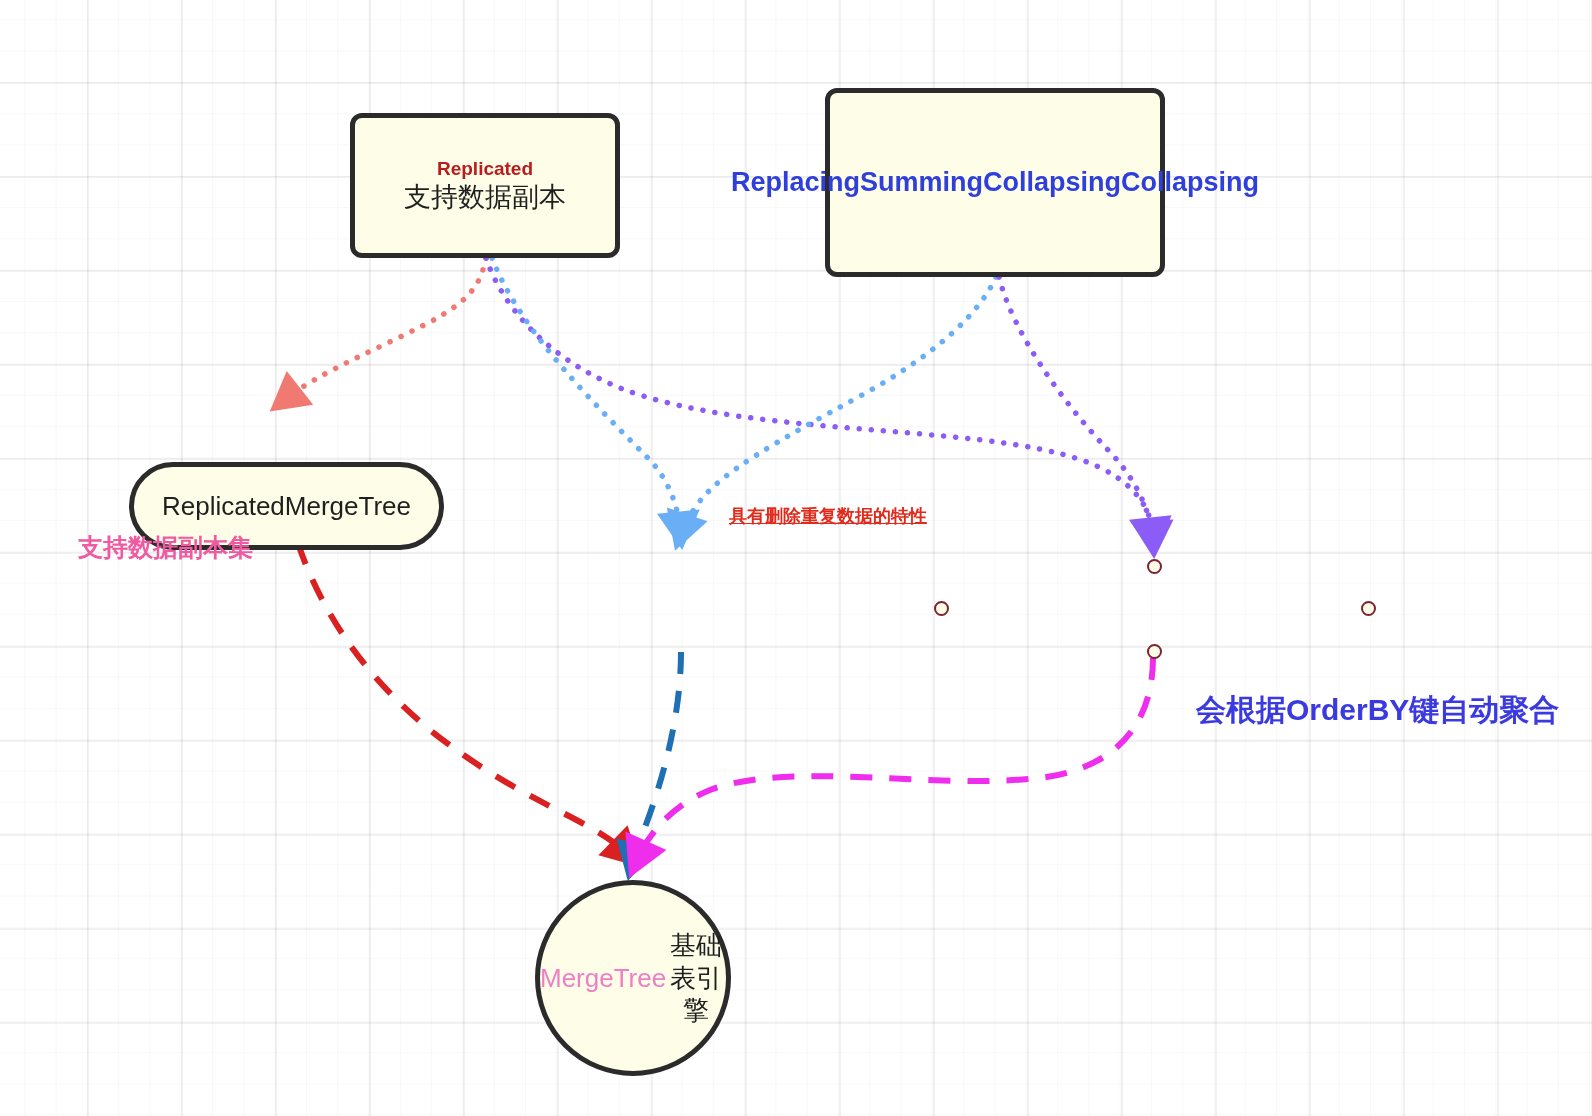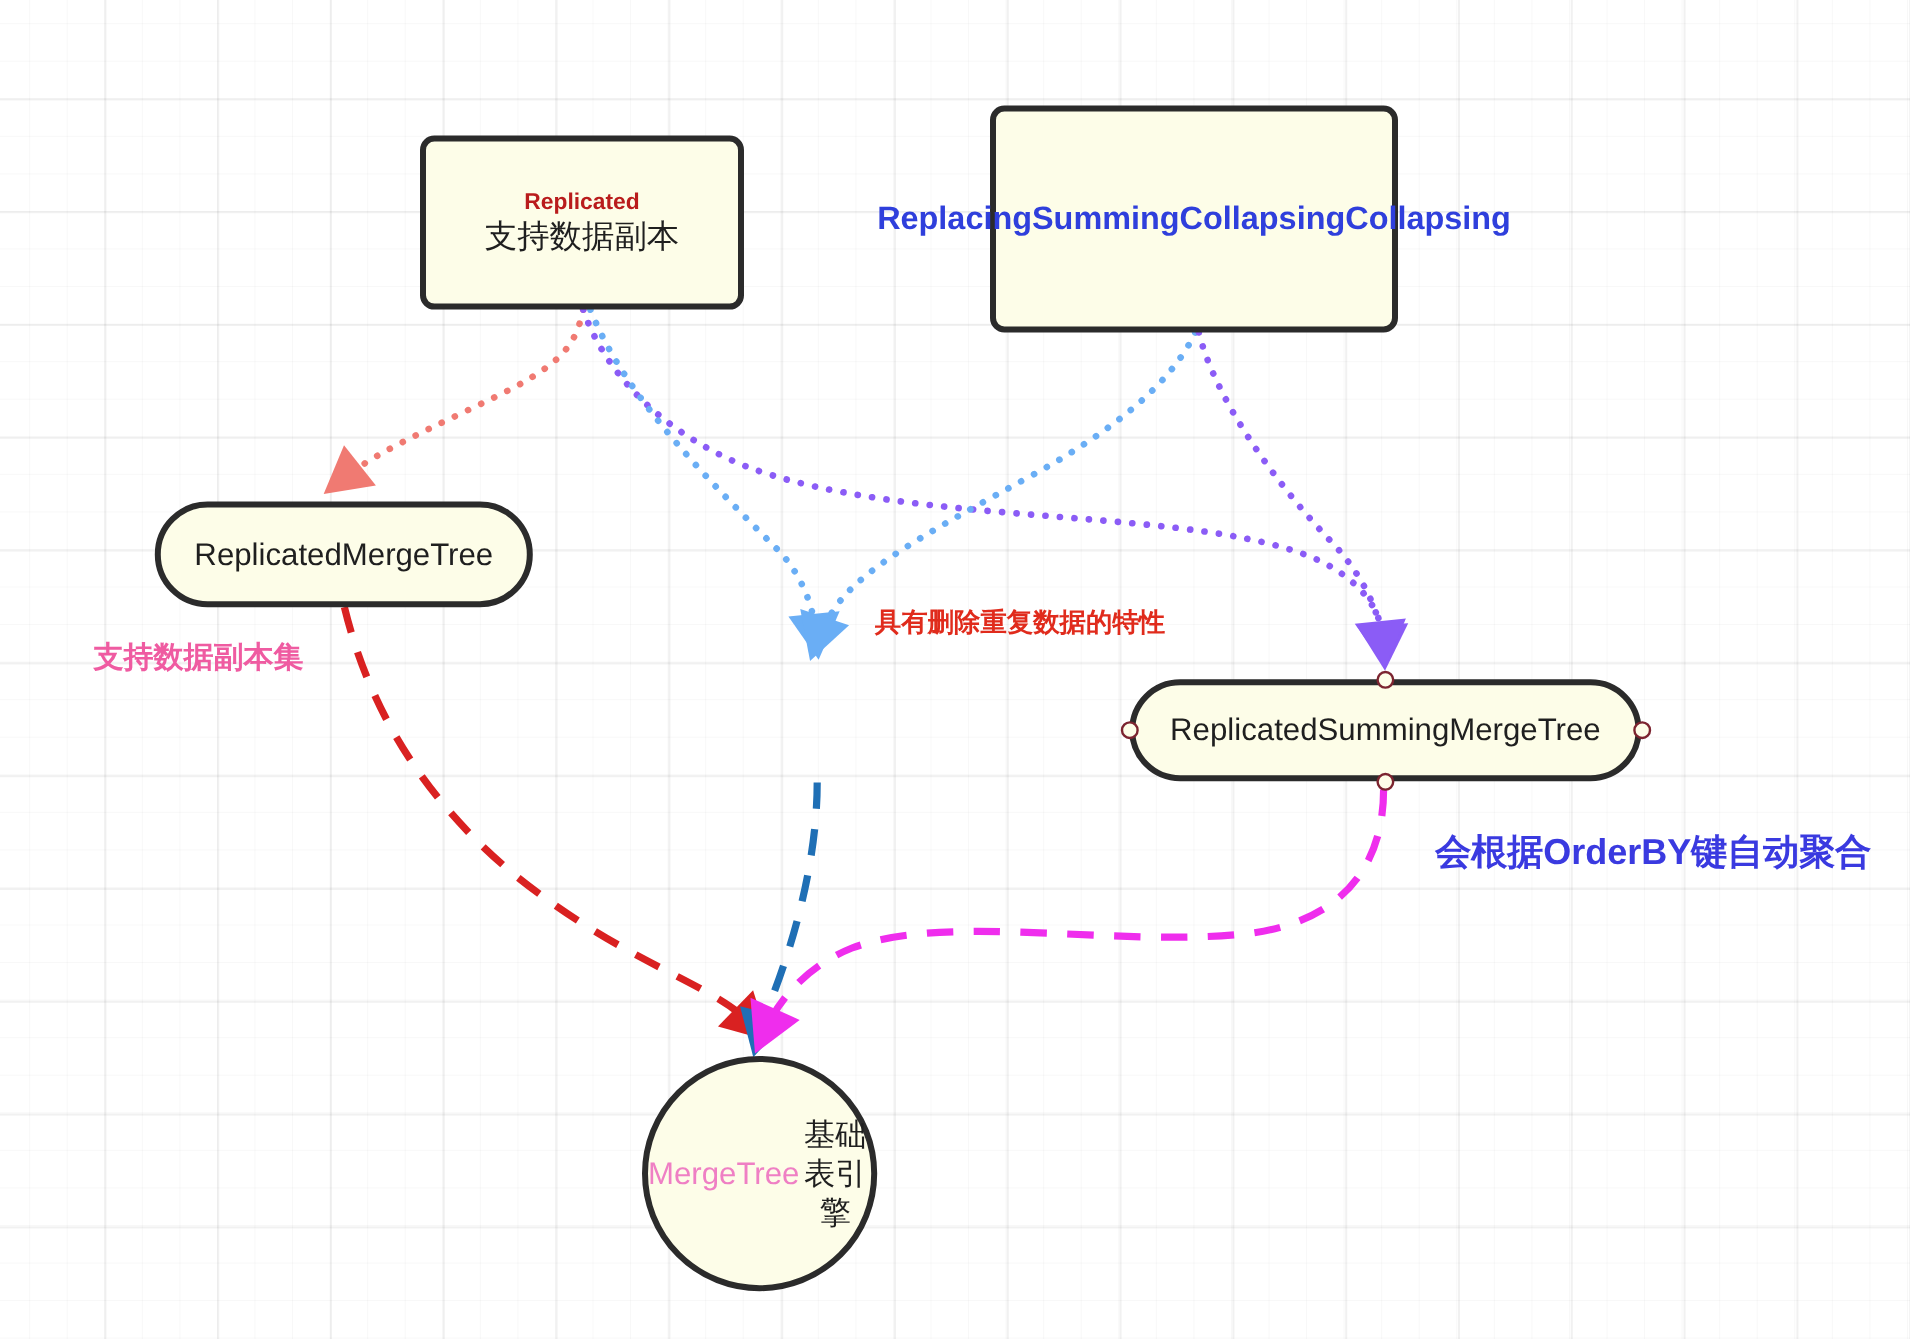--- a/index.html
+++ b/index.html
@@ -25,21 +25,21 @@
   .node{
     position:absolute;
     background:#fdfde8;
     border:5px solid #2b2b2b;
     box-sizing:border-box;
     display:flex;align-items:center;justify-content:center;
     text-align:center;
     color:#1f1f1f;
   }
   .node.rect{border-radius:12px;}
-  .node.pill{border-radius:999px;}
+  .node.pill{border-radius:999px;margin-top:44px;}
   .node.circle{border-radius:50%;}
   .n-line{line-height:1.26;}
   .bold-red{font-weight:bold;color:#b91c1c;font-size:19px;}
   .bold-blue{font-weight:bold;color:#2f3fdc;font-size:27px;}
   .plain{font-size:26px;color:#1f1f1f;}
   .plain-lg{font-size:27px;color:#1f1f1f;}
   .pink-title{color:#ef7fc4;font-size:26px;}
   .edge-label{
     position:absolute;font-weight:bold;white-space:nowrap;
   }
@@ -102,32 +102,29 @@
     <div class="n-line bold-blue">Summing</div>
     <div class="n-line bold-blue">Collapsing</div>
     <div class="n-line bold-blue">Collapsing</div>
   </div>
 
   <div class="node pill" style="left:129px;top:418px;width:315px;height:88px;">
     <div class="plain">ReplicatedMergeTree</div>
   </div>
 
 
-  <div class="node pill" style="left:941px;top:566px;width:427px;height:85px;">
-    <div class="plain">ReplicatedSummingMergeTree</div>
-  </div>
   <div class="handle" style="left:1147px;top:559px;"></div>
   <div class="handle" style="left:934px;top:601px;"></div>
   <div class="handle" style="left:1361px;top:601px;"></div>
   <div class="handle" style="left:1147px;top:644px;"></div>
 
   <div class="node circle" style="left:535px;top:880px;width:196px;height:196px;flex-direction:row;">
     <div class="n-line pink-title">MergeTree</div>
     <div class="n-line plain">基础表引擎</div>
   </div>
 
   <div class="edge-label" style="left:78px;top:531px;color:#ef5ba1;font-size:25px;">支持数据副本集</div>
 
-  <div class="edge-label" style="left:729px;top:504px;color:#e02b1c;font-size:22px;">具有删除重复数据的特性</div>
+  <div class="edge-label" style="left:729px;top:504px;color:#e02b1c;font-size:18px;text-decoration:underline;">具有删除重复数据的特性</div>
 
   <div class="edge-label" style="left:1196px;top:690px;color:#3a3ae0;font-size:30px;">会根据OrderBY键自动聚合</div>
 
 </div>
 
 </body></html>

